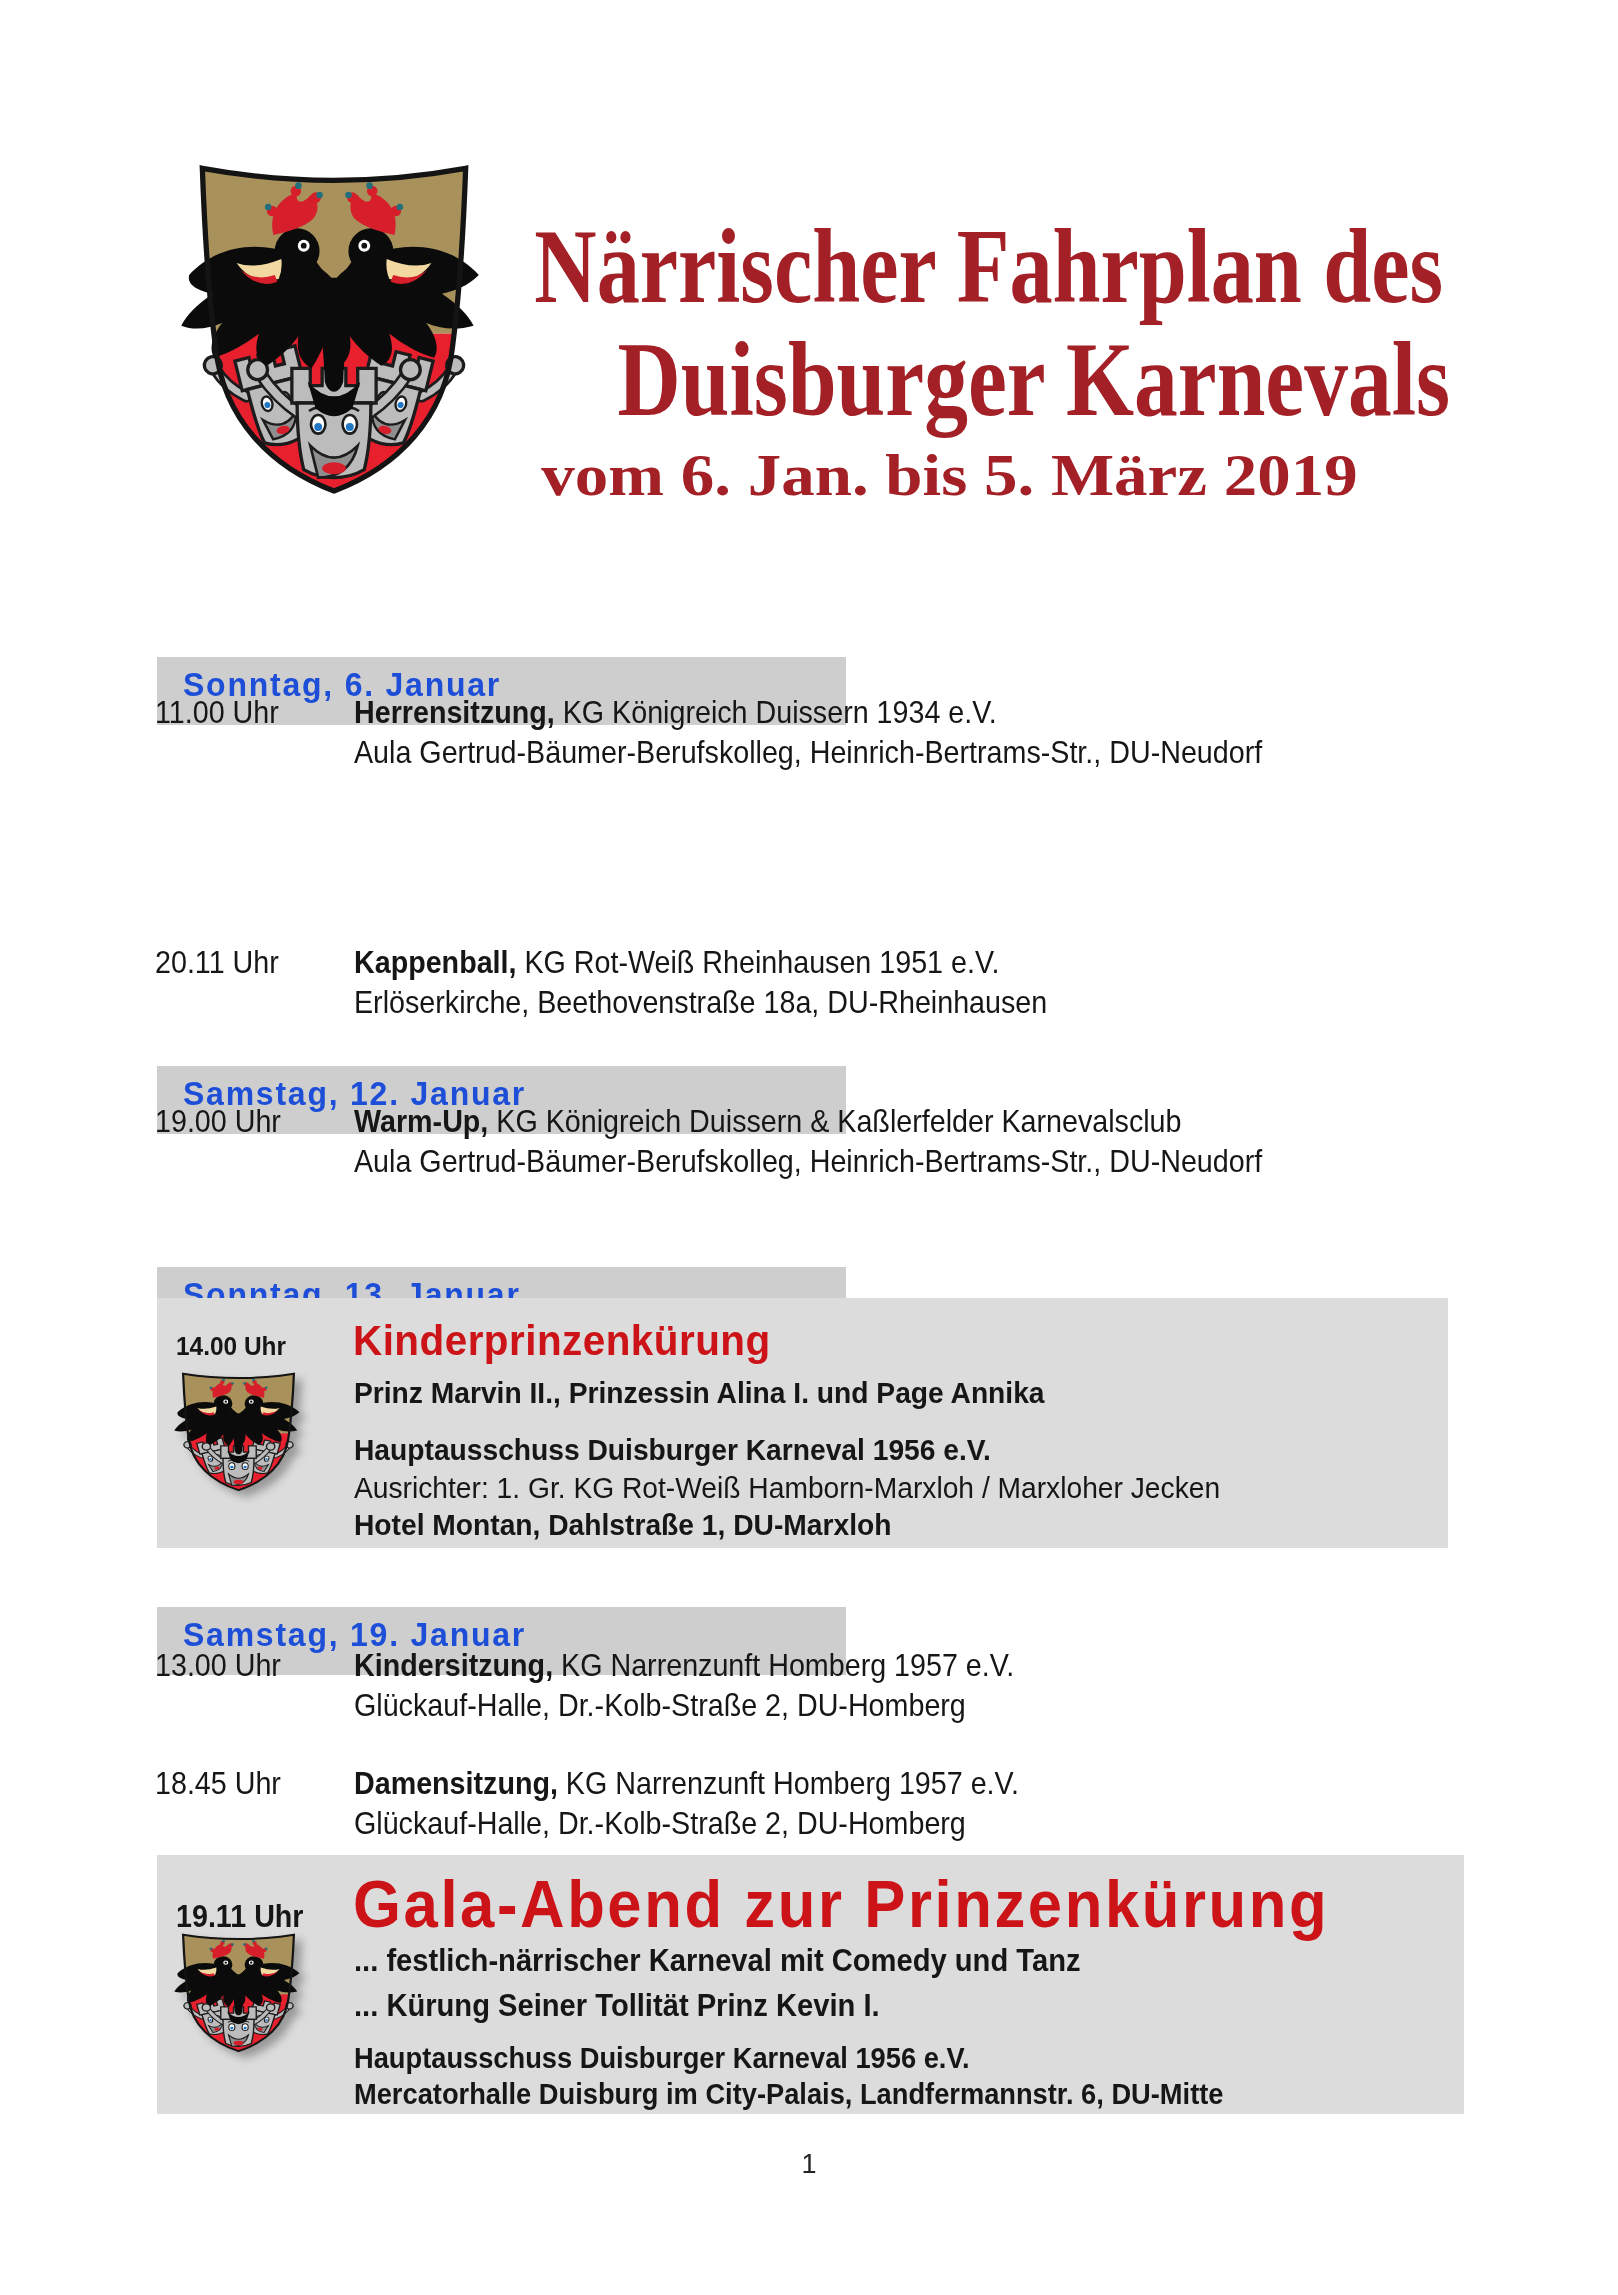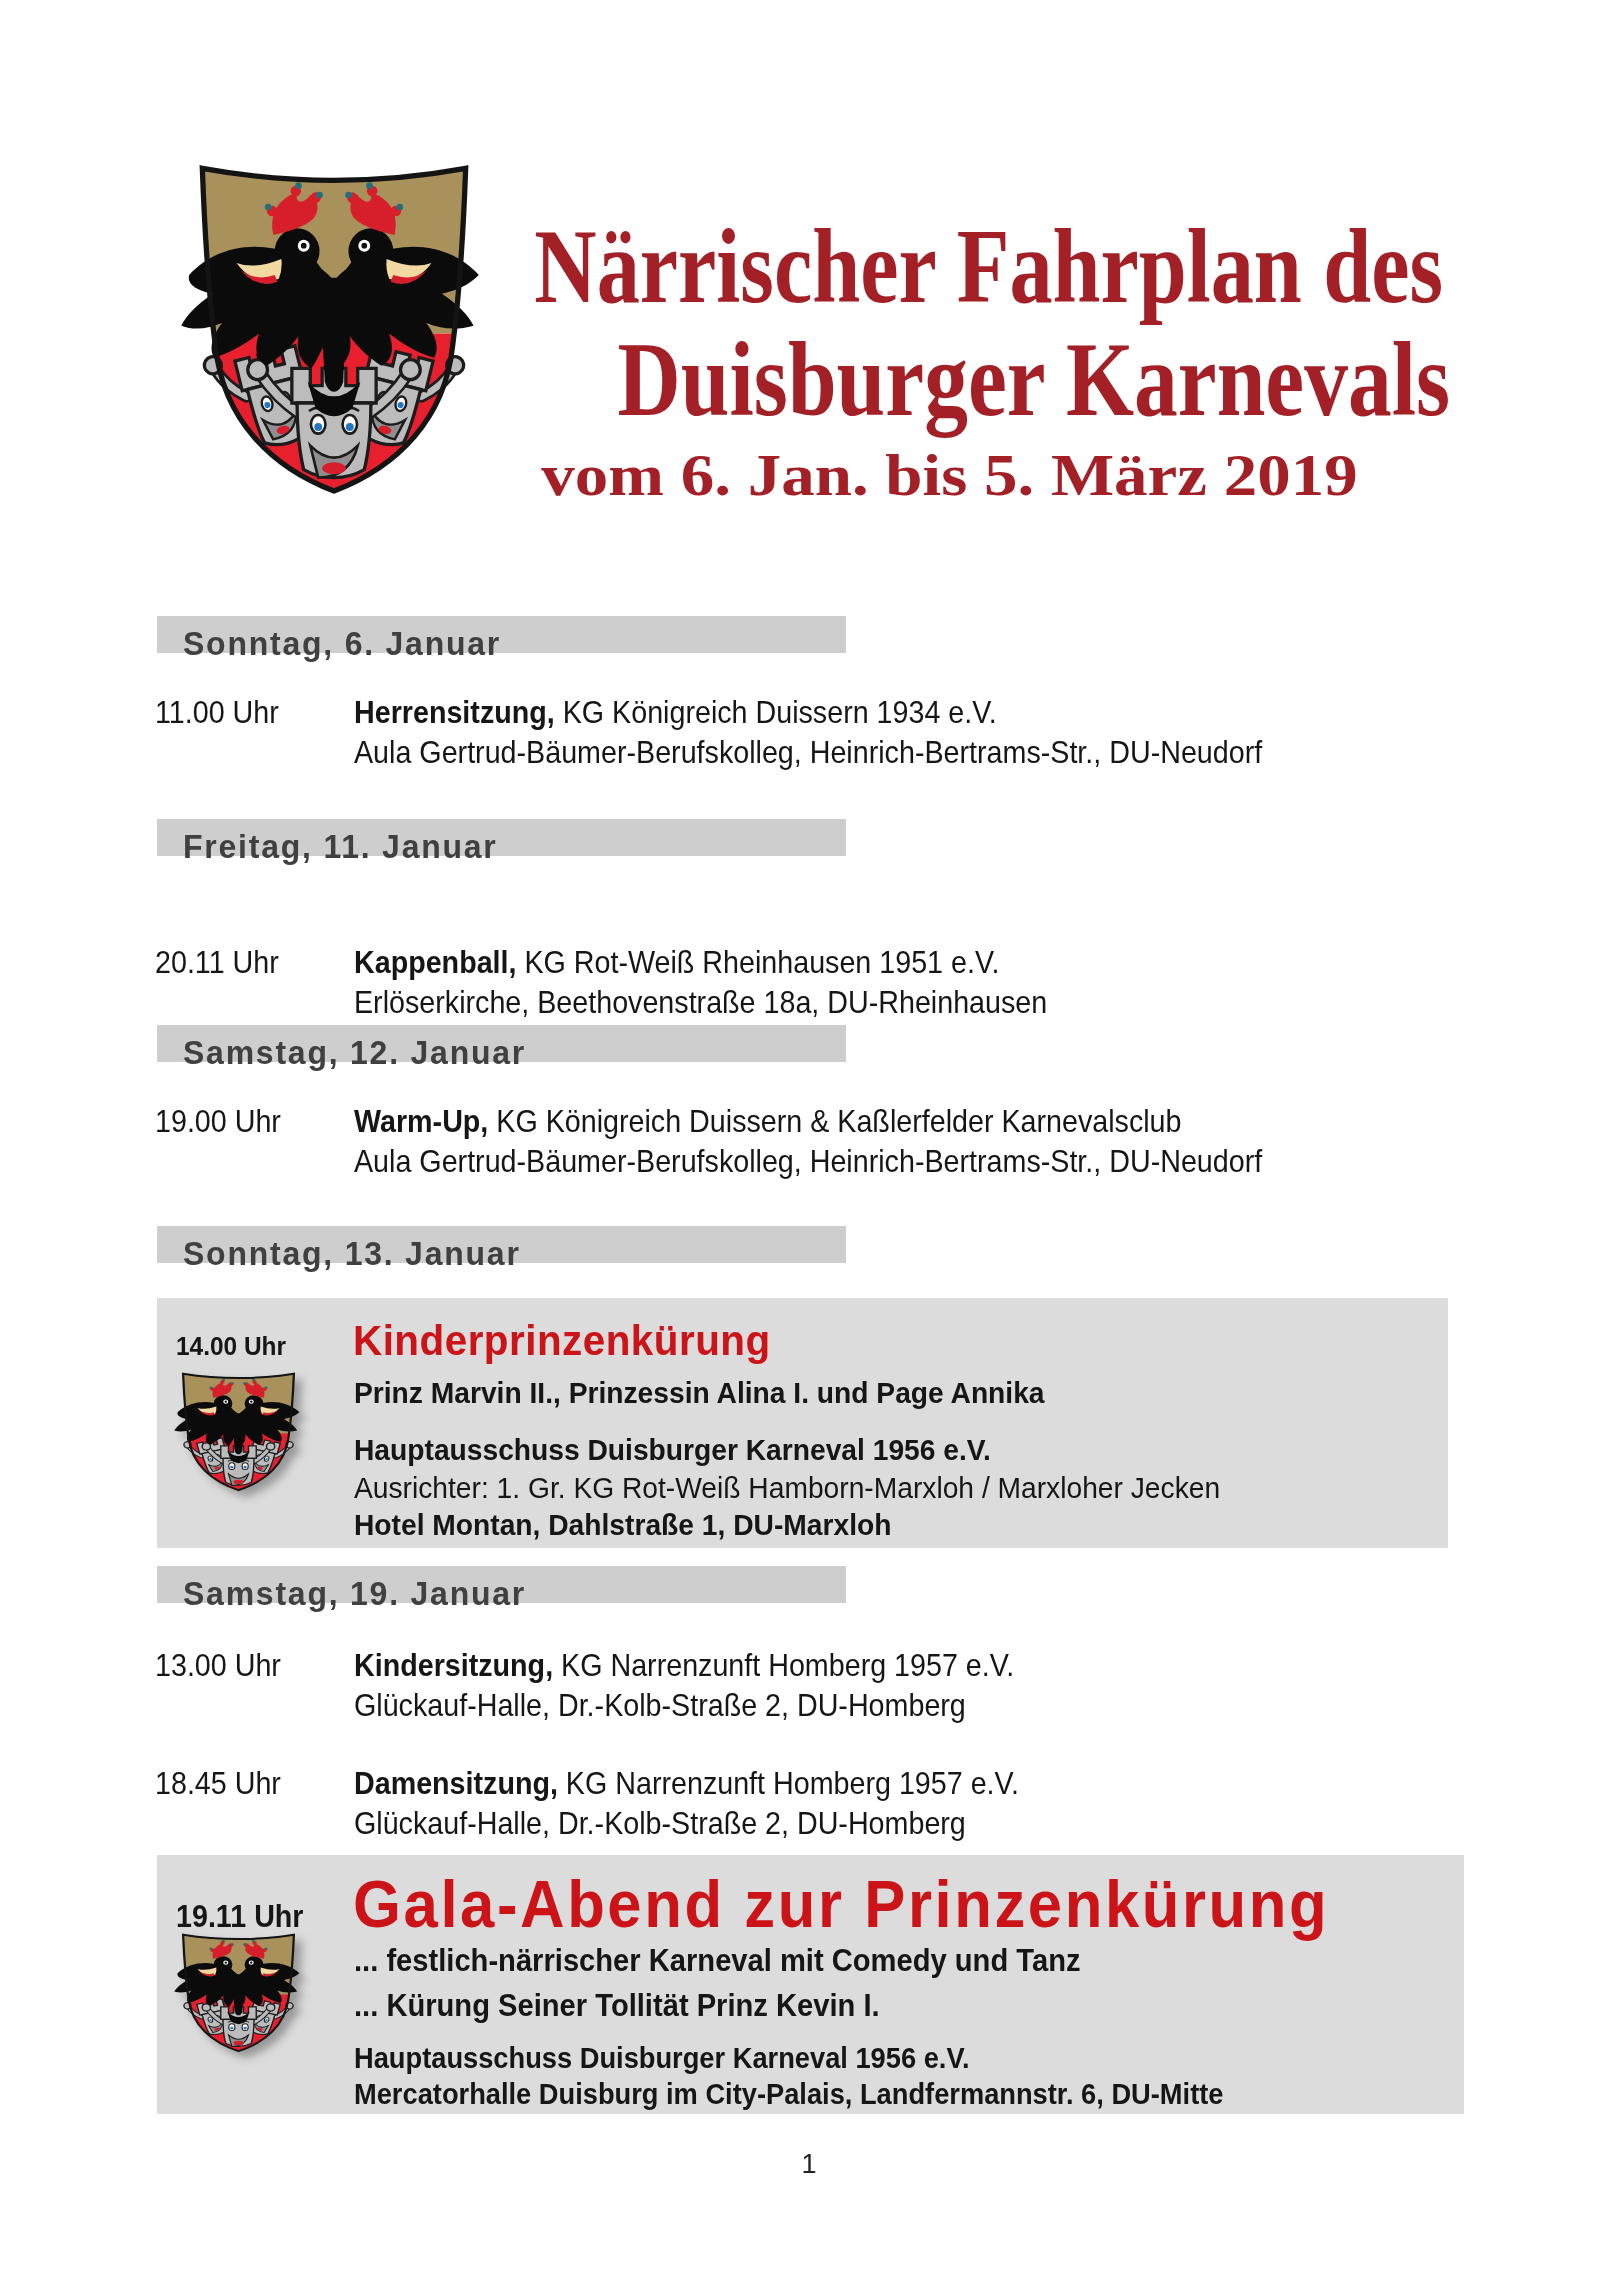--- a/index.html
+++ b/index.html
@@ -13,25 +13,26 @@
   }
   .cn{display:inline-block;transform:scaleX(.94);transform-origin:0 50%;white-space:nowrap;}
   .coat-large{position:absolute;left:176px;top:147px;width:316px;height:360px;}
   .title-svg{position:absolute;left:502px;top:153px;width:1036px;height:370px;}
   .title-svg text{
     font-family:"Liberation Serif",serif;
     font-weight:bold;
     fill:#a32126;
   }
   .bar{
-    position:absolute;left:157px;width:689px;height:37px;
+    position:absolute;left:157px;width:689px;height:68px;
     background:#cecece;
     font-size:34px;font-weight:bold;letter-spacing:1.9px;
     line-height:55px;padding-left:26px;box-sizing:border-box;
-    color:#404040;
+    color:#1d4ed8;
+    margin-top:41px;
   }
   .event{position:absolute;left:155px;font-size:30.5px;line-height:40px;display:flex;}
   .event .time{width:199px;flex:none;}
   .b{font-weight:bold;}
   .rest{white-space:pre;}
   .box{position:absolute;left:157px;width:1291px;background:#dcdcdc;}
   .box-kinder{top:1298px;height:250px;}
   .box-gala{top:1855px;height:259px;padding-left:16px;}
   .box .titlerow{position:absolute;left:19.4px;top:0;display:flex;align-items:baseline;}
   .box .titlerow .time{width:177px;flex:none;font-weight:bold;}
@@ -141,21 +142,20 @@
       <use href="#coat" xlink:href="#coat"></use>
     </svg>
     <svg class="title-svg" viewBox="0 0 2240 800" xmlns="http://www.w3.org/2000/svg">
       <text x="70" y="322" font-size="228" textLength="1965" lengthAdjust="spacingAndGlyphs">Närrischer Fahrplan des</text>
       <text x="250" y="566" font-size="228" textLength="1800" lengthAdjust="spacingAndGlyphs">Duisburger Karnevals</text>
       <text x="85" y="740" font-size="130" textLength="1765" lengthAdjust="spacingAndGlyphs">vom 6. Jan. bis 5. März 2019</text>
     </svg>
   </div>
 
   <div class="bar" style="top:616px"><span class="cn">Sonntag, 6. Januar</span></div>
-  <div class="bar" style="top:819px"><span class="cn">Freitag, 11. Januar</span></div>
   <div class="bar" style="top:1025px"><span class="cn">Samstag, 12. Januar</span></div>
   <div class="bar" style="top:1226px"><span class="cn">Sonntag, 13. Januar</span></div>
   <div class="bar" style="top:1566px"><span class="cn">Samstag, 19. Januar</span></div>
 
   <div class="event" style="top:692px">
     <div class="time"><span class="cn">11.00 Uhr</span></div>
     <div class="lines">
       <div><span class="cn"><span class="b">Herrensitzung,</span><span class="rest"> KG Königreich Duissern 1934 e.V.</span></span></div>
       <div><span class="cn">Aula Gertrud-Bäumer-Berufskolleg, Heinrich-Bertrams-Str., DU-Neudorf</span></div>
     </div>

